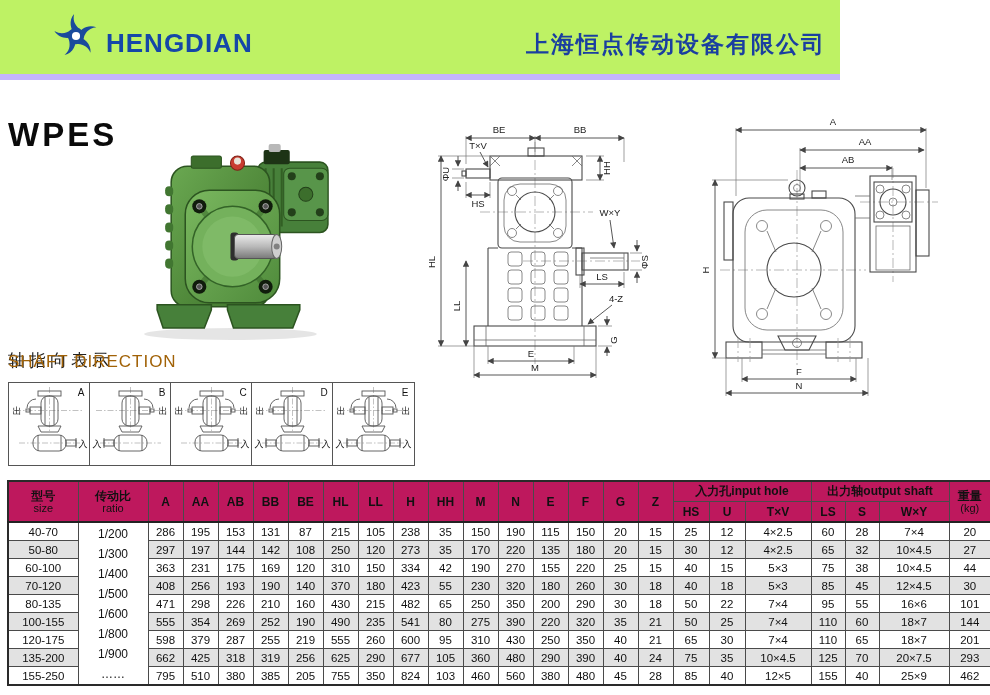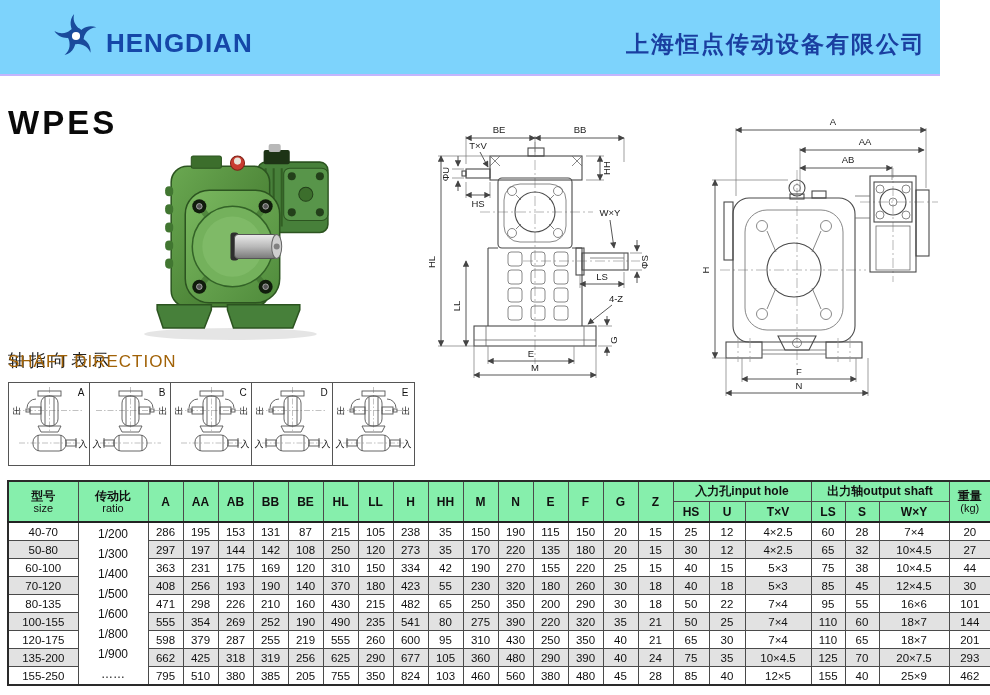--- a/index.html
+++ b/index.html
@@ -1,27 +1,27 @@
 <!DOCTYPE html>
 <html><head>
 <meta charset="utf-8">
 <style>
   html,body{margin:0;padding:0;background:#fff;}
   #page{position:relative;width:990px;height:695px;background:#ffffff;overflow:hidden;
         font-family:"Liberation Sans",sans-serif;color:#111;}
   
-  .hdr{position:absolute;left:0;top:0;width:940px;height:74px;background:#7dd3fc;
-       border-bottom:2px solid #c4b5fd;}
+  .hdr{position:absolute;left:0;top:0;width:840px;height:74px;background:#bef264;
+       border-bottom:6px solid #c4b5fd;}
   .logo{position:absolute;left:52px;top:11px;width:48px;height:50px;}
   .brand{position:absolute;left:106px;top:28px;font-size:26px;font-weight:bold;
          color:#1547a8;letter-spacing:1px;}
   .company{position:absolute;right:14px;top:29px;font-family:"Liberation Serif",serif;
            font-size:23px;font-weight:bold;color:#1a3fa0;letter-spacing:2px;}
   
-  .model{position:absolute;left:8px;top:104px;font-size:33px;font-weight:bold;
+  .model{position:absolute;left:8px;top:116px;font-size:33px;font-weight:bold;
          letter-spacing:3px;color:#0a0a0a;}
   .wm{position:absolute;left:236px;top:120px;font-family:"Liberation Serif",serif;
       font-size:50px;font-weight:bold;color:rgba(222,162,156,0.50);letter-spacing:10px;
       z-index:4;pointer-events:none;white-space:nowrap;}
   .sd-cn{position:absolute;left:8px;top:349px;font-size:17px;letter-spacing:4px;color:#222;}
   .sd-en{position:absolute;left:8px;top:352px;font-size:17px;letter-spacing:1px;color:#a16207;}
   
   .photo{position:absolute;left:135px;top:136px;width:206px;height:206px;z-index:1;}
   .dw1{position:absolute;left:428px;top:112px;width:272px;height:285px;}
   .dw2{position:absolute;left:698px;top:110px;width:292px;height:292px;}
@@ -38,21 +38,21 @@
   .sd-cell:last-child{border-right:none;}
   .sdo{stroke:#555;stroke-width:0.9;fill:none;}
   .sdc{stroke:#999;stroke-width:0.6;fill:none;stroke-dasharray:6 2 1.5 2;}
   .sdt{font:9px "Liberation Sans",sans-serif;fill:#111;}
   .sdl{font:10px "Liberation Sans",sans-serif;fill:#111;}
   
   #spec{position:absolute;left:7px;top:480px;border-collapse:collapse;table-layout:fixed;
         width:983px;background:#fff;border:2px solid #2a2a2a;}
   #spec th,#spec td{border:1px solid #4a4a4a;text-align:center;padding:0;margin:0;
         overflow:hidden;white-space:nowrap;}
-  #spec thead th{background:#86efac;font-weight:bold;font-size:12px;height:19px;color:#111;}
+  #spec thead th{background:#be185d;font-weight:bold;font-size:12px;height:19px;color:#111;}
   #spec thead{border-bottom:2px solid #222;}
   #spec thead .en{font-size:11px;font-weight:normal;line-height:11px;}
   #spec thead .cn{line-height:13px;}
   #spec tbody td{font-size:11.5px;height:17px;color:#111;}
   #spec tbody tr:nth-child(even) td{background:#e2e2e2;}
   #spec td.ratio{background:#fff !important;font-size:12px;vertical-align:middle;}
   #spec td.ratio div{line-height:20px;height:20px;}
 </style>
 </head>
 <body>

